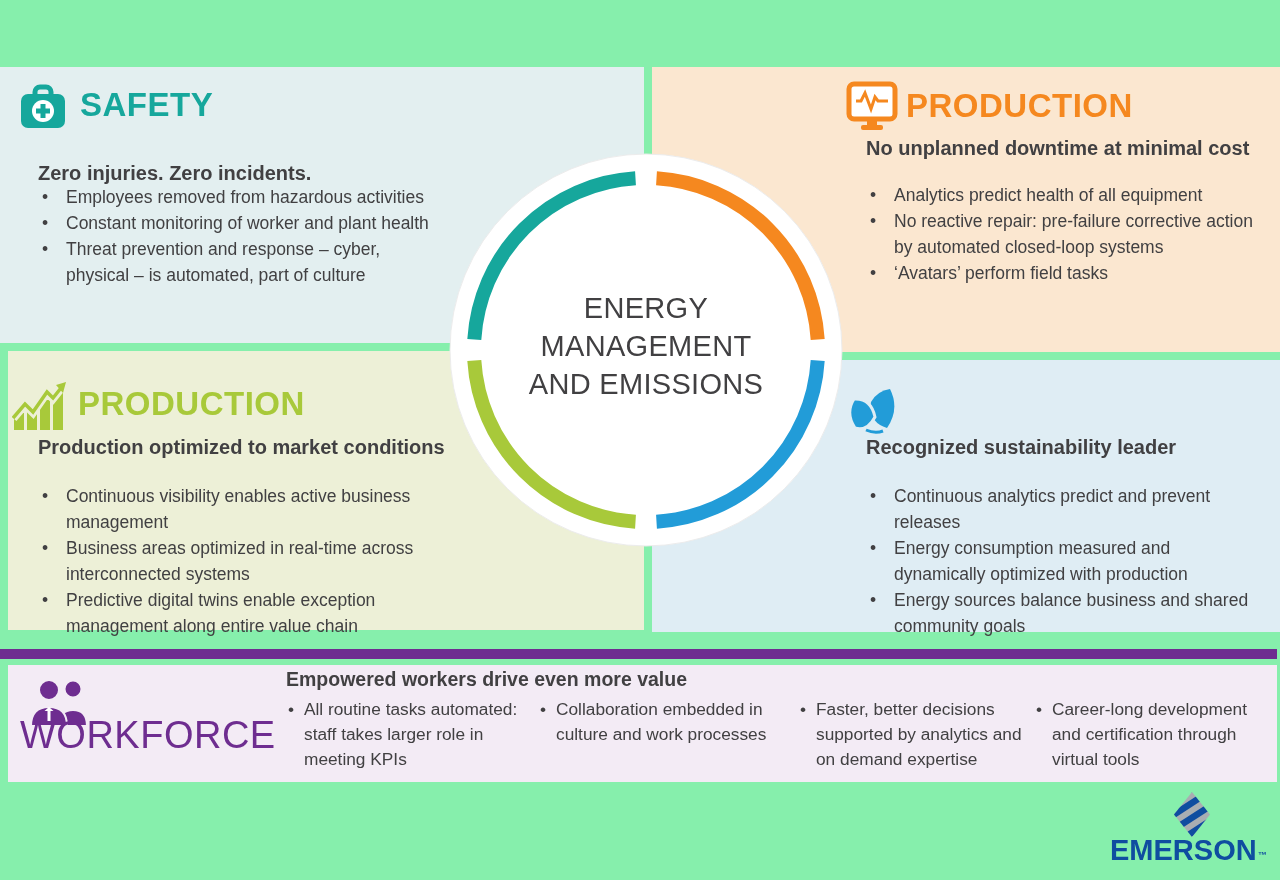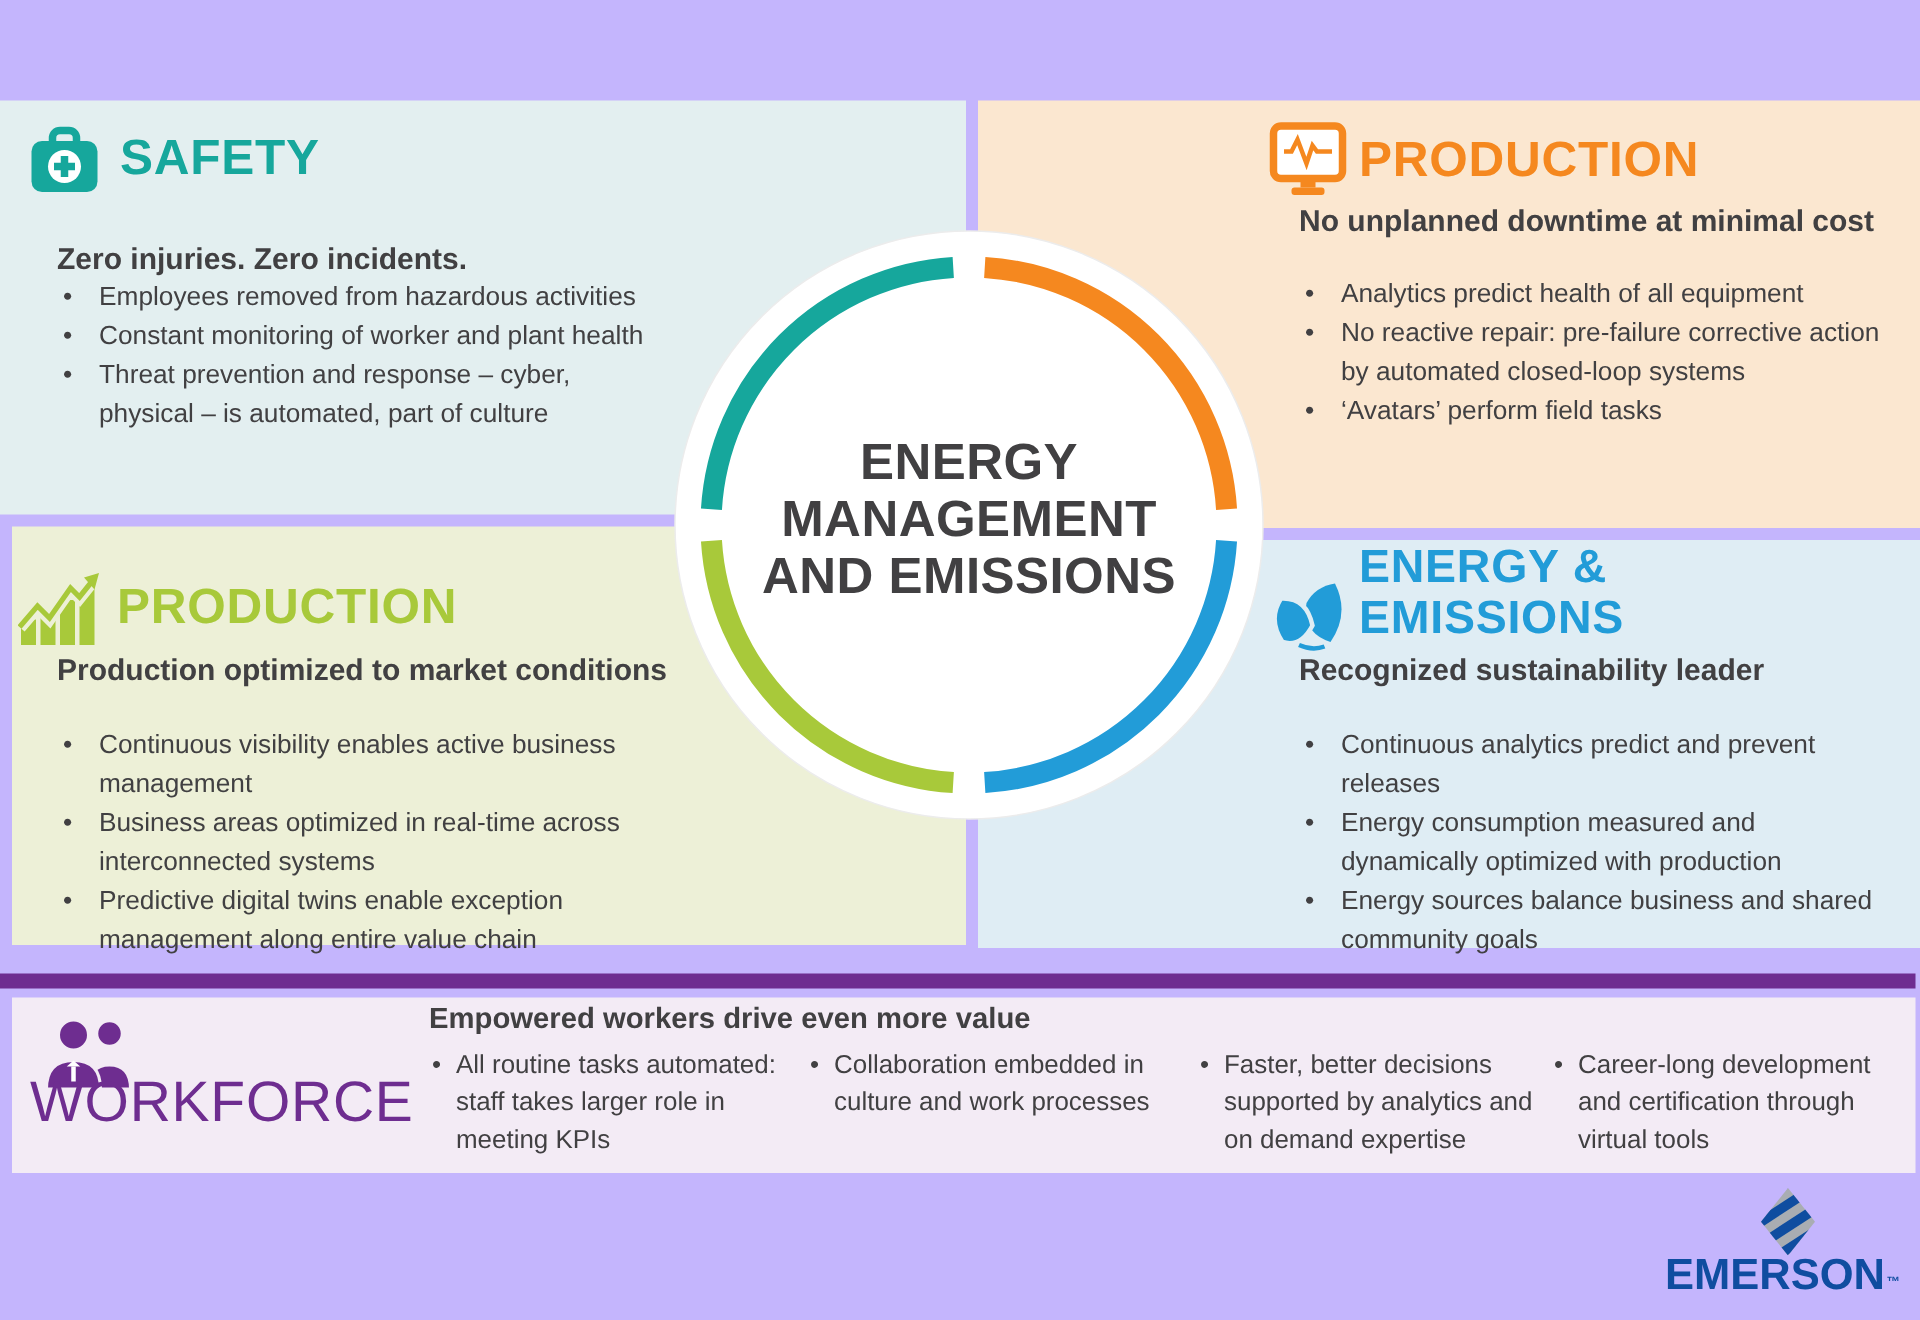--- a/index.html
+++ b/index.html
@@ -5,21 +5,21 @@
   :root{
     --safety:#16A79C; --safety_bg:#E3EFF0;
     --reliability:#F5881F; --reliability_bg:#FBE7D0;
     --production:#A8C93A; --production_bg:#EDF0D7;
     --energy:#229CD8; --energy_bg:#DFEDF4;
     --workforce:#6E2D90; --workforce_bg:#F3EBF5;
     --text:#414042; --emerson:#0F4DA0;
   }
   html,body{margin:0;padding:0;background:#fff;}
   #stage{
-    position:relative; width:1280px; height:880px; background:#c4b5fd;
+    position:relative; width:1280px; height:880px; background:#86efac;
     font-family:"Liberation Sans", sans-serif; overflow:hidden; color:var(--text);
   }
   .panel{position:absolute;}
   #p-safety     {left:0;   top:67px;  width:644px;  height:276px; background:var(--safety_bg);}
   #p-reliability{left:652px;top:67px; width:628px;  height:285px; background:var(--reliability_bg);}
   #p-production {left:8px; top:351px; width:636px;  height:279px; background:var(--production_bg);}
   #p-energy     {left:652px;top:360px;width:628px;  height:272px; background:var(--energy_bg);}
   #wf-bar       {position:absolute; left:0; top:649px; width:1277px; height:10px; background:var(--workforce);}
   #p-workforce  {left:8px; top:665px; width:1269px; height:117px; background:var(--workforce_bg);}
 
@@ -50,21 +50,21 @@
   #i-energy{left:192px; top:26px;}
   #t-energy{left:254px; top:1px; color:var(--energy); font-size:31px; line-height:34px;}
   #t-energy span{display:block;}
   #h-energy{left:214px; top:76px;}
   #b-energy{left:218px; top:123px; width:382px;}
 
   
   #circle-wrap{position:absolute; left:446px; top:150px; width:400px; height:400px;}
   #circle-wrap svg{position:absolute; inset:0;}
   #circle-text{position:absolute; inset:0; display:flex; align-items:center; justify-content:center;
-    text-align:center; font-weight:bold; font-size:34px; line-height:38px; letter-spacing:.3px; color:var(--text);}
+    text-align:center; font-weight:normal; font-size:29px; line-height:38px; letter-spacing:.3px; color:var(--text);}
   #circle-text span{display:block;}
   #circle-text .inner{margin-top:-8px;}
 
   
   #i-workforce{position:absolute; left:20px; top:11px;}
   #t-workforce{position:absolute; left:12px; top:49px; font-weight:normal; font-size:38px;
     letter-spacing:.5px; color:var(--workforce); white-space:nowrap;}
   #h-workforce{position:absolute; left:278px; top:3px; font-weight:bold; font-size:19.5px; white-space:nowrap;}
   .wf-col{position:absolute; top:32px; font-size:17.3px; line-height:25px; display:flex;}
   .wf-col .dot{flex:0 0 16px; width:16px;}
@@ -163,24 +163,20 @@
         </div>
     </div>
   </div>
 
   <div class="panel" id="p-energy">
     <svg class="q-icon" id="i-energy" width="54" height="54" viewBox="0 0 54 54">
       <path d="M46,3 Q56,23 43,42 Q24,36 27,16 Q33,5 46,3 Z" style="fill:var(--energy)"></path>
       <path d="M10,13 Q27,12 31,31 Q23,46 11,42 Q1,27 10,13 Z" style="fill:var(--energy);stroke:var(--energy_bg)" stroke-width="3"></path>
       <path d="M22,44 q9,4 17,1" fill="none" style="stroke:var(--energy)" stroke-width="3"></path>
     </svg>
-    <div class="q-title" id="t-energy">
-      <span>ENERGY &amp;</span>
-      <span>EMISSIONS</span>
-    </div>
     <div class="q-heading" id="h-energy">Recognized sustainability leader</div>
     <div class="bullets" id="b-energy">
       <div class="bullet">
           <span class="dot">•</span>
           <span class="btxt">Continuous analytics predict and prevent releases</span>
         </div>
       <div class="bullet">
           <span class="dot">•</span>
           <span class="btxt">Energy consumption measured and dynamically optimized with production</span>
         </div>

